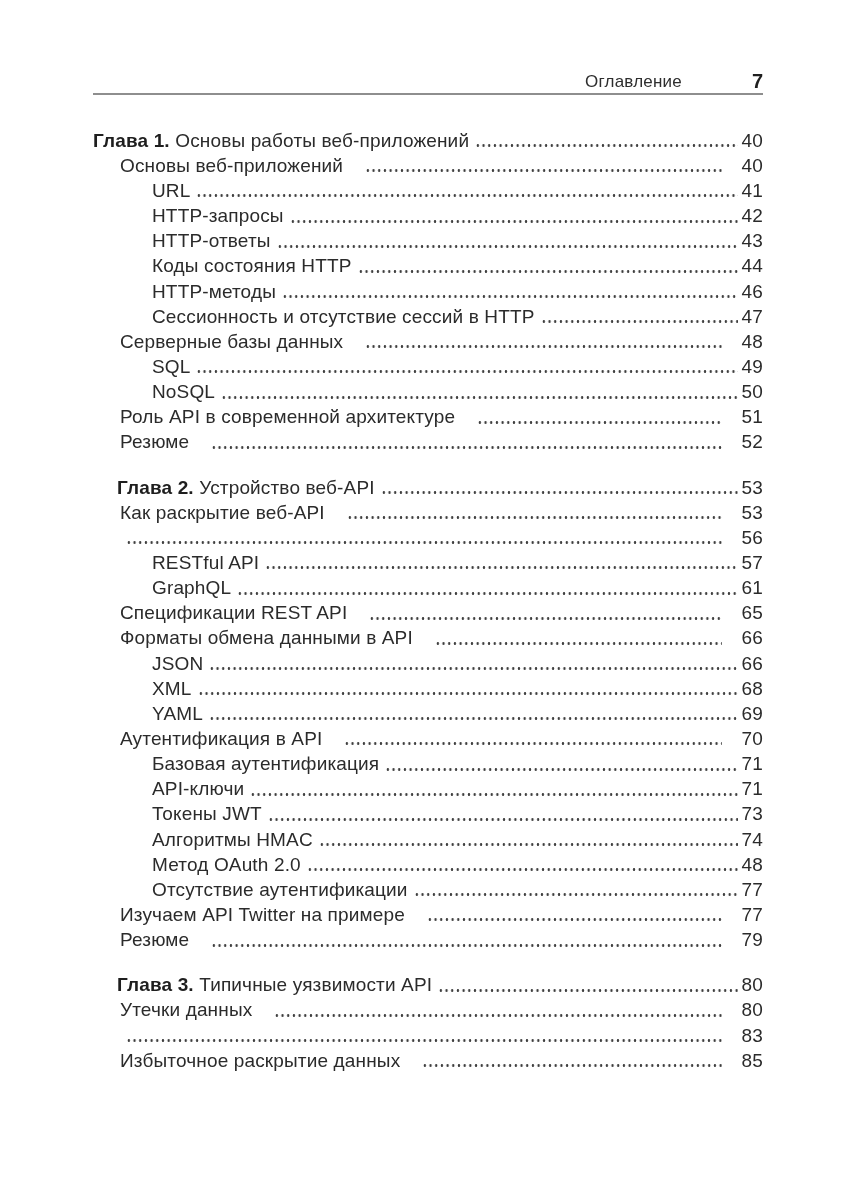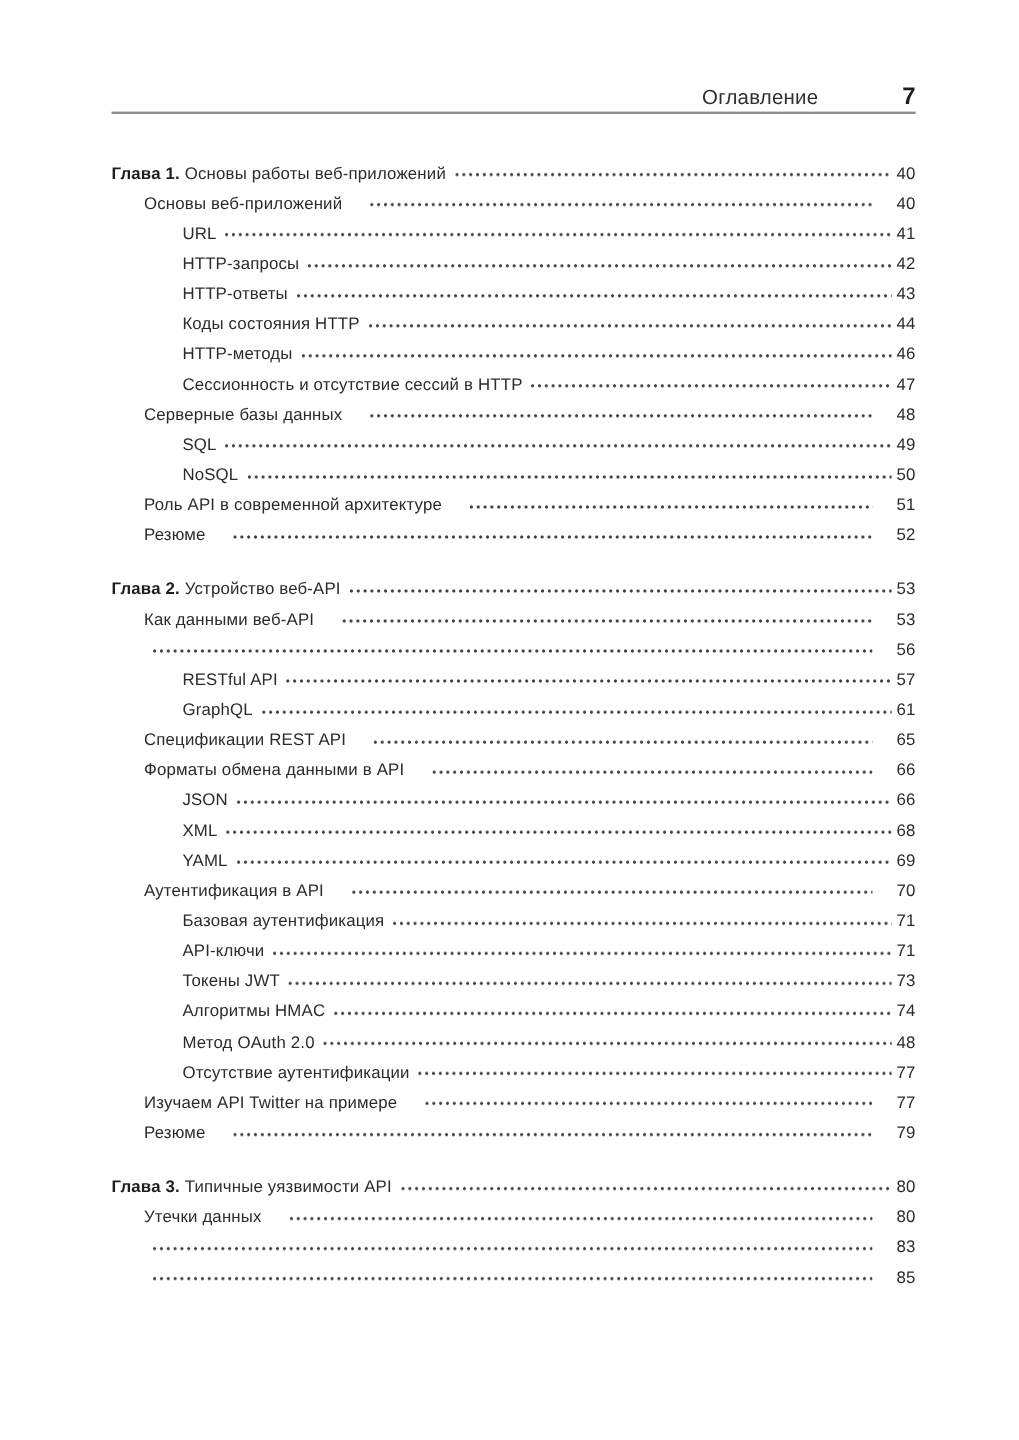--- a/index.html
+++ b/index.html
@@ -53,21 +53,21 @@
   .toc {
     position: absolute;
     left: 93px;
     top: 127px;
     width: 670px;
   }
   .row {
     display: flex;
     align-items: flex-end;
     height: 25.15px;
-    font-size: 14px;
+    font-size: 19px;
     letter-spacing: 0.15px;
   }
   .row .label {
     white-space: nowrap;
     line-height: 1.18;
   }
   .row .prefix {
     font-weight: 700;
     color: #1e1e1e;
   }
@@ -78,21 +78,21 @@
     margin: 0 4px 0 6px;
     background-image: radial-gradient(circle, #3d3d3d 1.05px, rgba(0,0,0,0) 1.5px);
     background-size: 5.7px 3px;
     background-repeat: repeat-x;
     background-position: left bottom 5px;
   }
   .row .pagenum {
     white-space: nowrap;
     line-height: 1.18;
   }
-  .row.gap { margin-top: 20px; }
+  .row.gap { margin-top: 20px; margin-left: 24px; }
   .row.lvl1 { padding-left: 27px; gap: 16px; }
   .row.lvl2 { padding-left: 59px; }
 </style>
 </head>
 <body>
 
 <header class="running-head">
   <span class="head-title">Оглавление</span>
   <span class="head-pagenum">7</span>
 </header>
@@ -163,21 +163,21 @@
     <span class="label"><span>Резюме</span></span>
     <span class="dots"></span>
     <span class="pagenum">52</span>
   </div>
     <div class="row chapter gap">
     <span class="label"><b class="prefix">Глава 2.&nbsp;</b><span>Устройство веб-API</span></span>
     <span class="dots"></span>
     <span class="pagenum">53</span>
   </div>
     <div class="row lvl1">
-    <span class="label"><span>Как данными веб-API</span></span>
+    <span class="label"><span>Как раскрытие веб-API</span></span>
     <span class="dots"></span>
     <span class="pagenum">53</span>
   </div>
     <div class="row lvl1">
     <span class="dots"></span>
     <span class="pagenum">56</span>
   </div>
     <div class="row lvl2">
     <span class="label"><span>RESTful API</span></span>
     <span class="dots"></span>
@@ -266,16 +266,17 @@
     <div class="row lvl1">
     <span class="label"><span>Утечки данных</span></span>
     <span class="dots"></span>
     <span class="pagenum">80</span>
   </div>
     <div class="row lvl1">
     <span class="dots"></span>
     <span class="pagenum">83</span>
   </div>
     <div class="row lvl1">
+    <span class="label"><span>Избыточное раскрытие данных</span></span>
     <span class="dots"></span>
     <span class="pagenum">85</span>
   </div>
   </main>
 
 </body></html>

